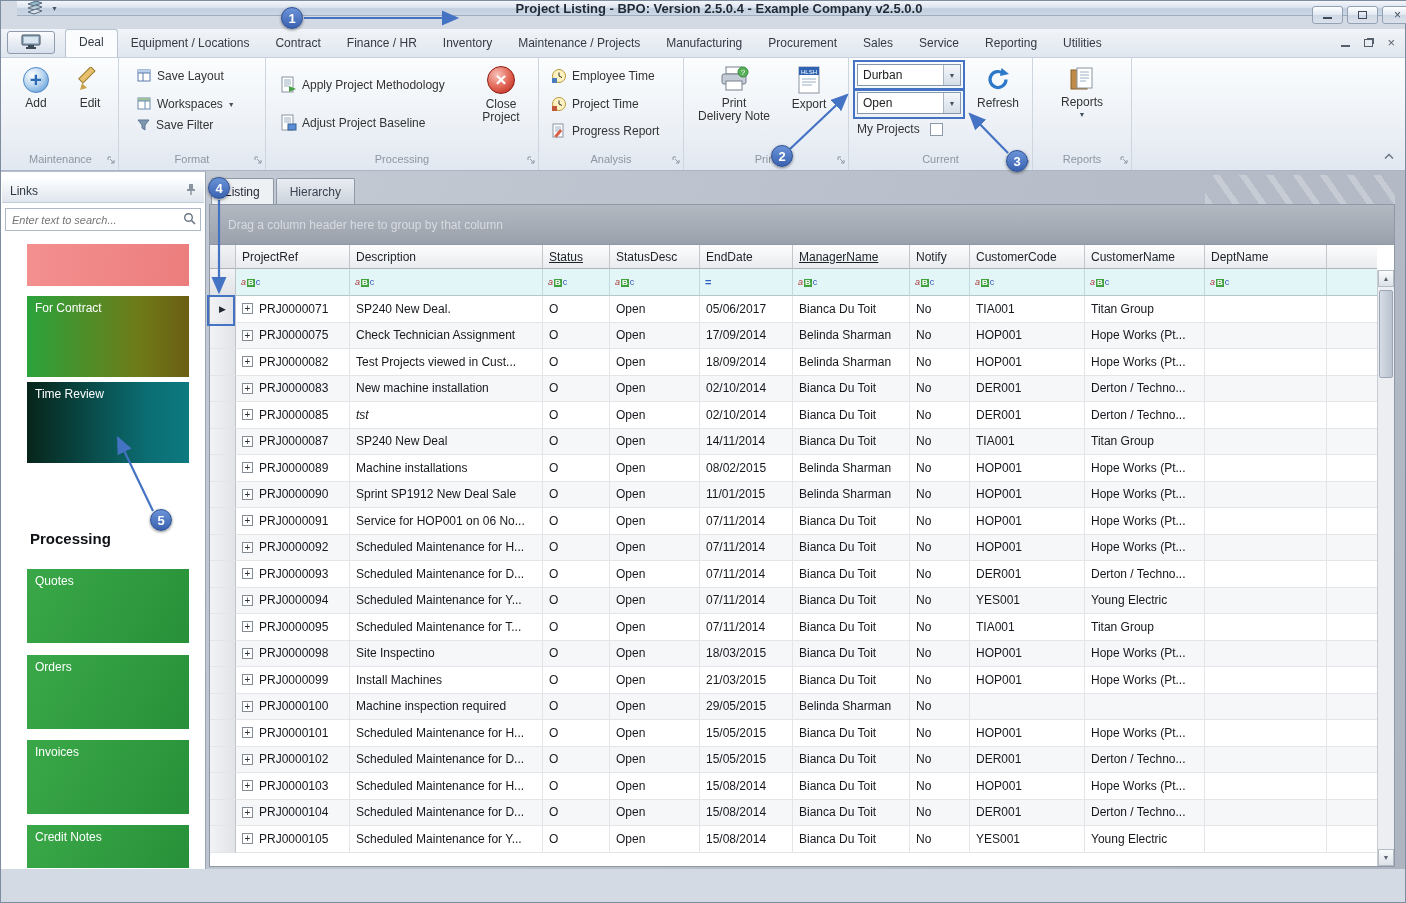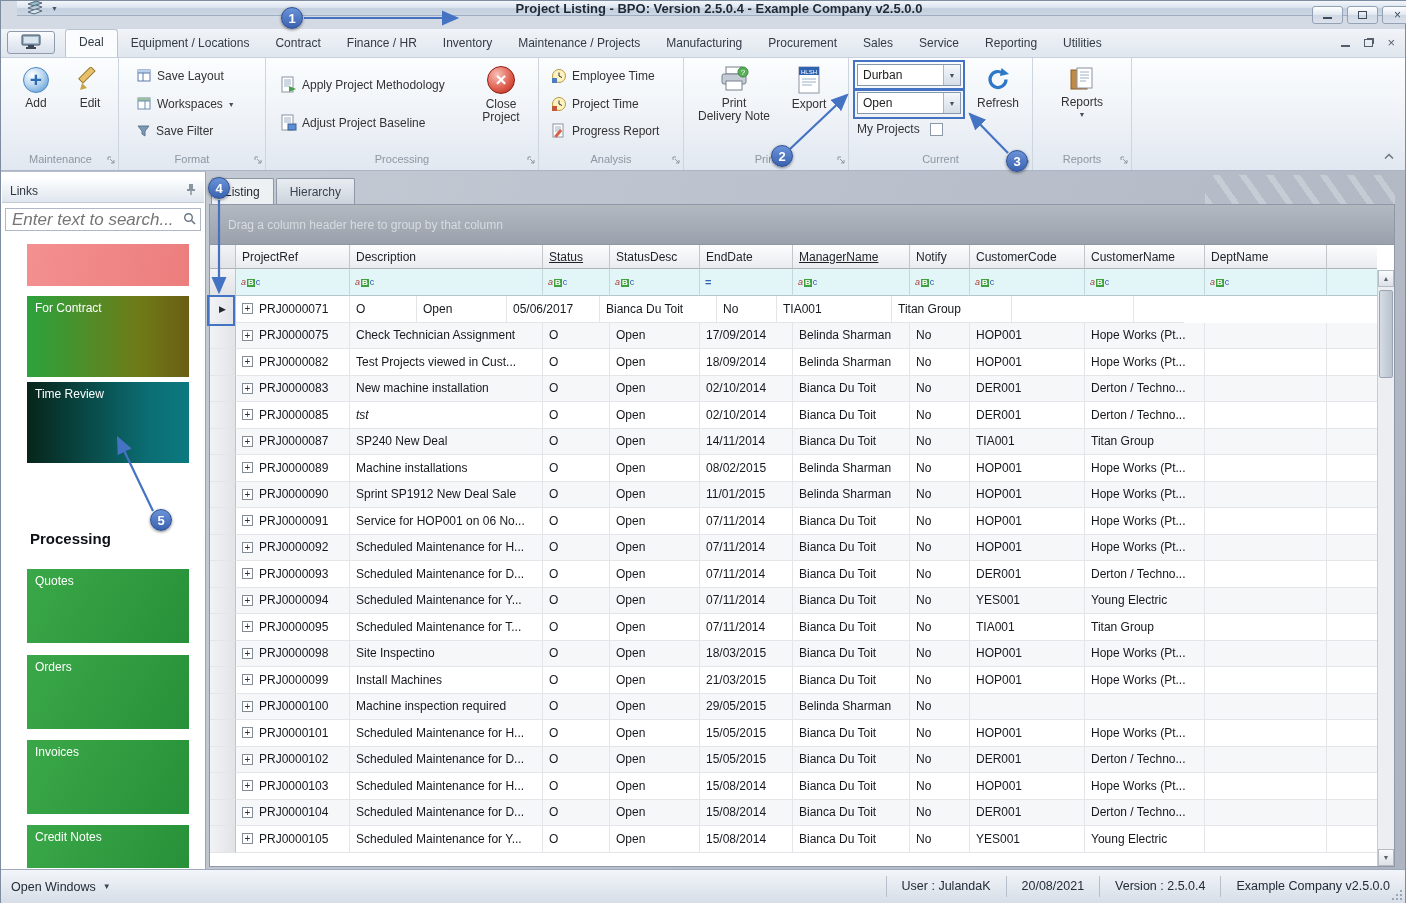--- a/index.html
+++ b/index.html
@@ -43,21 +43,21 @@
 .combo .cval{flex:1;padding-left:5px;font-size:12px;color:#222}
 .combo .cbtn{width:17px;height:100%;border-left:1px solid #aab6c4;background:linear-gradient(#f5f8fb,#d5dde7);display:flex;align-items:center;justify-content:center;font-size:7px;color:#44505e}
 .chkrow{position:absolute;display:flex;align-items:center;font-size:12px;color:#333}
 .chkbox{width:13px;height:13px;border:1px solid #8a98a8;background:#fff;margin-left:10px}
 .collapse-chevron{position:absolute;right:10px;bottom:6px}
 
 
 .sidebar{position:absolute;left:0;top:170px;width:205px;height:698px;background:#fff;border-right:1px solid #98a4b4;border-top:1px solid #b6bfcb}
 .links-header{position:absolute;left:1px;top:7px;width:202px;height:24px;background:linear-gradient(#fcfdfe,#dfe6ee);border-bottom:1px solid #c2cbd6;display:flex;align-items:center;justify-content:space-between;padding:0 8px;font-size:12px;color:#2e3640}
 .searchbox{position:absolute;left:4px;top:36px;width:196px;height:23px;border:1px solid #aeb8c6;background:#fff;display:flex;align-items:center;padding-right:4px}
-.searchbox input{flex:1;border:none;outline:none;font-family:"Liberation Sans",sans-serif;font-style:italic;font-size:17px;color:#9aa2ad;padding:0 6px;background:transparent;min-width:0}
+.searchbox input{flex:1;border:none;outline:none;font-family:"Liberation Sans",sans-serif;font-style:italic;font-size:11px;color:#9aa2ad;padding:0 6px;background:transparent;min-width:0}
 .panel{position:absolute;left:26px;width:162px;color:#fff;font-size:12px;padding:5px 8px;overflow:hidden}
 .p-pink{top:72px;height:42px;background:linear-gradient(100deg,#f49090,#ec7d7d)}
 .p-contract{top:124px;height:81px;background:linear-gradient(90deg,#2ba33c,#6f7a17 70%,#6b5e14)}
 .p-time{top:210px;height:81px;background:linear-gradient(90deg,#07251a,#0b6e74 75%,#0c7a80)}
 .p-green{background:linear-gradient(120deg,#3aa848,#279039)}
 .proc-header{position:absolute;left:29px;top:358px;font-size:15px;font-weight:bold;color:#0e1116}
 
 
 .workarea{position:absolute;left:205px;top:170px;width:1199px;height:698px;background:linear-gradient(115deg,#c4cad4,#aeb5c1)}
 .streaks{position:absolute;right:10px;top:4px;width:190px;height:56px;background:repeating-linear-gradient(55deg,rgba(255,255,255,0) 0 16px,rgba(255,255,255,.45) 16px 22px);opacity:.55;pointer-events:none}
@@ -197,21 +197,21 @@
       </div>
       <div class="sbtn" style="left:18px;top:36px">
         <svg width="15" height="15">
             <rect x="1" y="1" width="12" height="11" fill="#fff" stroke="#6a8cb0"></rect>
             <rect x="1" y="1" width="12" height="3" fill="#9cc09c"></rect>
             <path d="M1 4 h12 M8 4 v8" stroke="#6a8cb0"></path>
           </svg>
         <span>Workspaces</span>
         <span style="font-size:7px;color:#44505e">▼</span>
       </div>
-      <div class="sbtn" style="left:18px;top:63px">
+      <div class="sbtn" style="left:18px;top:57px">
         <svg width="14" height="13">
             <polygon points="1,1 12,1 8,6 8,11 5,9 5,6" fill="#7f98b2" stroke="#5c7693"></polygon>
           </svg>
         <span>Save Filter</span>
       </div>
       <div class="glabel"><span>Format</span>
         <span class="dlaunch"><svg width="8" height="8">
               <path d="M1 1 H4 M1 1 V4 M3 3 L7 7 M7 4 V7 H4" stroke="#8d96a2" fill="none"></path>
             </svg></span>
       </div>
@@ -473,20 +473,21 @@
             </span>
           </div>
           <div class="fcell filler" style="width: 50px;"></div>
         </div>
       <div>
           <div class="grow">
             <div class="gcell ind" style="width: 26px;">
               <span class="tri">▶</span>
             </div>
             <div class="gcell" style="width: 114px;"><span class="exp">+</span>PRJ0000071</div>
+            <div class="gcell" style="width: 193px;">SP240 New Deal.</div>
             <div class="gcell" style="width: 67px;">O</div>
             <div class="gcell" style="width: 90px;">Open</div>
             <div class="gcell" style="width: 93px;">05/06/2017</div>
             <div class="gcell" style="width: 117px;">Bianca Du Toit</div>
             <div class="gcell" style="width: 60px;">No</div>
             <div class="gcell" style="width: 115px;">TIA001</div>
             <div class="gcell" style="width: 120px;">Titan Group</div>
             <div class="gcell" style="width: 122px;"></div>
             <div class="gcell filler" style="width: 50px;"></div>
           </div>
@@ -772,33 +773,20 @@
           </div>
         </div>
       <div class="vscroll">
         <div class="sarrow" style="top:0">▲</div>
         <div class="sthumb"></div>
         <div class="sarrow" style="bottom:0;top:auto">▼</div>
       </div>
     </div>
   </div>
 
-  <div class="statusbar">
-    <div class="sb-left">
-      <span>Open Windows</span>
-      <span class="sb-caret">▼</span>
-    </div>
-    <div class="sb-right">
-      <div class="sb-item">User : JulandaK</div>
-      <div class="sb-item">20/08/2021</div>
-      <div class="sb-item">Version : 2.5.0.4</div>
-      <div class="sb-item">Example Company v2.5.0.0</div>
-    </div>
-    <div class="grip"></div>
-  </div>
 
   <svg class="anno-svg" width="1406" height="903">
     <defs>
       <marker id="ah" markerWidth="9" markerHeight="8" refX="7" refY="3.5" orient="auto">
         <polygon points="0,0 8,3.5 0,7" fill="#4573c4"></polygon>
       </marker>
     </defs>
     <line x1="303" y1="17" x2="456" y2="17" stroke="#4573c4" stroke-width="2.2" marker-end="url(#ah)"></line>
     <line x1="789" y1="148" x2="846" y2="94" stroke="#4573c4" stroke-width="2.2" marker-end="url(#ah)"></line>
     <line x1="1007" y1="152" x2="969" y2="113" stroke="#4573c4" stroke-width="2.2" marker-end="url(#ah)"></line>

